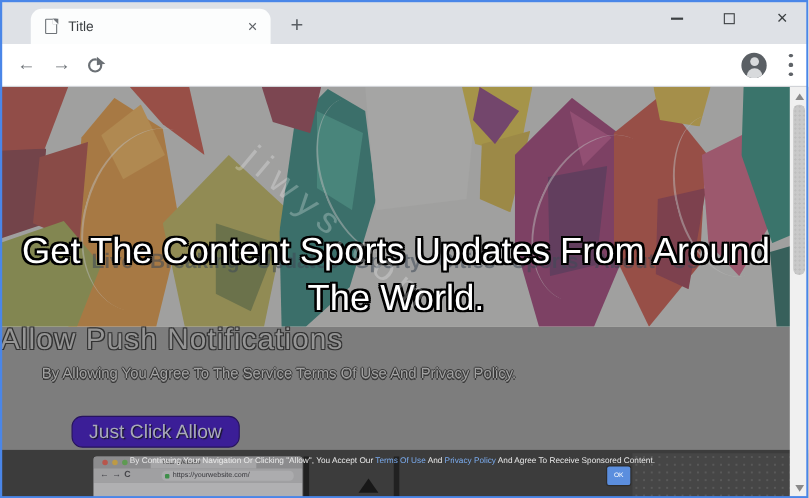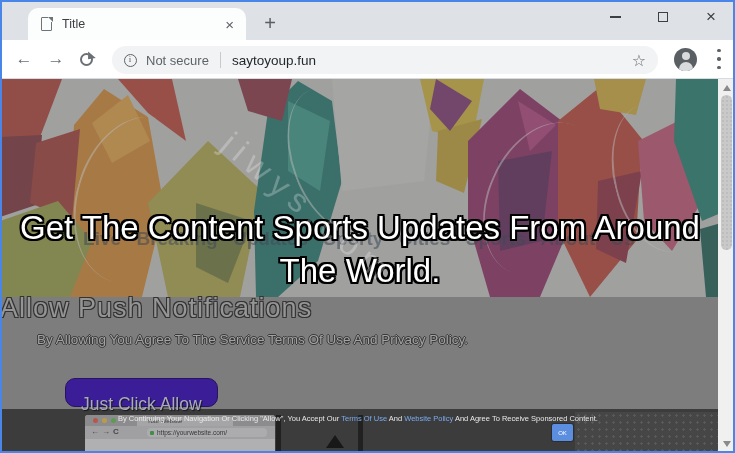--- a/index.html
+++ b/index.html
@@ -81,23 +81,23 @@
 
   .watermark { position:absolute; left:238px; top:46px; transform:rotate(40deg); transform-origin:0 0; font-size:33px; letter-spacing:8px; color:rgba(255,255,255,.26); z-index:5; white-space:nowrap; }
 
   .h1 { position:absolute; left:0; top:33px; width:718px; text-align:center; font-size:21.5px; font-weight:bold; letter-spacing:.4px; color:#454545; z-index:4;
         text-shadow:-1px -1px 0 rgba(255,255,255,.85), 1px -1px 0 rgba(255,255,255,.85), -1px 1px 0 rgba(255,255,255,.85), 1px 1px 0 rgba(255,255,255,.85), 0 0 5px rgba(255,255,255,.5); }
   .ghost { position:absolute; left:0; top:149px; width:718px; text-align:center; font-size:19px; font-weight:bold; color:#3f4a57; opacity:.55; z-index:3; white-space:nowrap; overflow:hidden; word-spacing:10px; }
   .h2 { position:absolute; left:10px; top:127px; width:700px; text-align:center; font-size:33px; font-weight:400; line-height:43px; color:#ffffff; z-index:4;
         text-shadow:-2px -2px 0 #000, 2px -2px 0 #000, -2px 2px 0 #000, 2px 2px 0 #000, -2px 0 0 #000, 2px 0 0 #000, 0 -2px 0 #000, 0 2px 0 #000; }
   .allow-title { position:absolute; left:0; top:214px; width:505px; font-size:27px; letter-spacing:1px; color:#959595; z-index:4;
         text-shadow:-1px -1px 0 #333, 1px -1px 0 #333, -1px 1px 0 #333, 1px 1px 0 #333; }
-  .allow-sub { position:absolute; left:0; top:253px; width:505px; text-align:center; font-size:13.5px; color:#a2a2a2; z-index:4;
-        text-shadow:-1px 0 0 #3a3a3a, 1px 0 0 #3a3a3a, 0 1px 0 #3a3a3a, 0 -1px 0 #3a3a3a; }
-  .allow-btn { position:absolute; left:65px; top:299px; height:29px; padding:12px 15px; background:var(--allow_button_bg,#3b1e97); border:1px solid #27135f; border-radius:10px; z-index:6;
+  .allow-sub { position:absolute; left:0; top:253px; width:505px; text-align:left; font-size:13.5px; color:#a2a2a2; z-index:4;
+        text-shadow:-1px 0 0 #3a3a3a, 1px 0 0 #3a3a3a, 0 1px 0 #3a3a3a, 0 -1px 0 #3a3a3a;padding-left:38px; }
+  .allow-btn { position:absolute; left:65px; top:299px; height:29px; padding:0 15px; background:var(--allow_button_bg,#3b1e97); border:1px solid #27135f; border-radius:10px; z-index:6;
         font-size:17.5px; line-height:27px; color:#a9aaba; text-shadow:1px 1px 1px #15151f; cursor:pointer; }
 
   
   .strip { position:absolute; left:0; top:330px; width:735px; height:44px; background:#3c3c3c; z-index:5; overflow:hidden; }
   .strip-dots { position:absolute; left:575px; top:3px; right:0; bottom:0; background:#464646;
         background-image:radial-gradient(rgba(255,255,255,.10) 1px, transparent 1.2px); background-size:7px 7px; }
   .mock { position:absolute; left:85px; top:6px; width:190px; height:38px; background:#98989a; border-radius:3px 3px 0 0; overflow:hidden; }
   .mock-top { position:relative; height:11px; background:#8c8c8e; }
   .dot { position:absolute; top:3px; width:5px; height:5px; border-radius:50%; }
   .dot.r { left:8px; background:#b8564c; } .dot.y { left:17px; background:#bd9a45; } .dot.g { left:26px; background:#5e9a52; }
@@ -143,27 +143,20 @@
       <div class="wc">
           <span class="ic-close">×</span>
         </div>
     </div>
   </div>
 
   <div class="toolbar">
     <div class="nav-ic back">←</div>
     <div class="nav-ic fwd">→</div>
     <div class="reload"></div>
-    <div class="omnibox">
-      <span class="info-ic"></span>
-      <span class="sec-label">Not secure</span>
-      <span class="url-divider"></span>
-      <span class="url-text">saytoyoup.fun</span>
-      <span class="star">☆</span>
-    </div>
     <div class="avatar"></div>
     <div class="menu-dots">
         <i></i>
         <i></i>
         <i></i>
       </div>
   </div>
 
   <div class="content">
 
@@ -226,21 +219,21 @@
       </div>
 
       <div class="vbar vb1"></div>
       <div class="vbar vb2"></div>
       <div class="up-arrow"></div>
 
       <div class="consent">
         <span>By Continuing Your Navigation Or Clicking "Allow", You Accept Our</span>
         <a href="#">Terms Of Use</a>
         <span>And</span>
-        <a href="#">Website Policy</a>
+        <a href="#">Privacy Policy</a>
         <span>And Agree To Receive Sponsored Content.</span>
       </div>
       <button class="ok-btn">OK</button>
     </div>
 
     <div class="scrollbar">
       <div class="sb-up"></div>
       <div class="sb-thumb"></div>
       <div class="sb-down"></div>
     </div>

